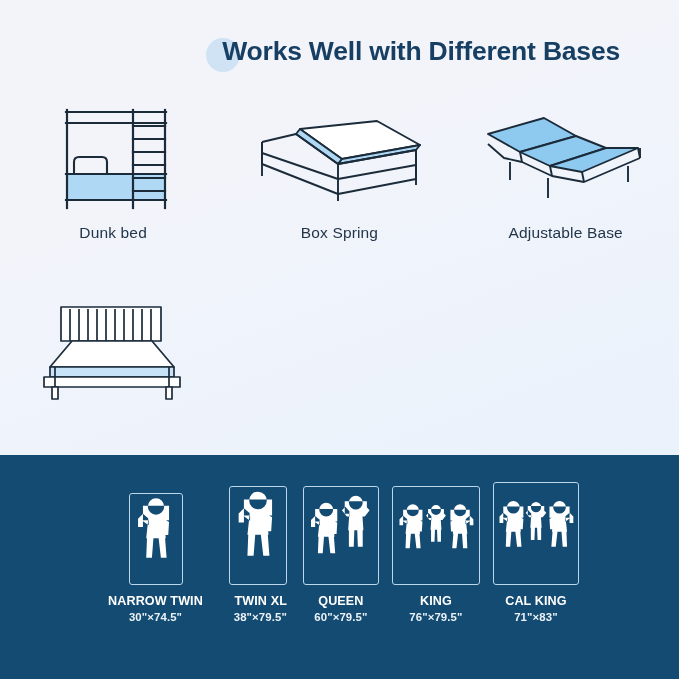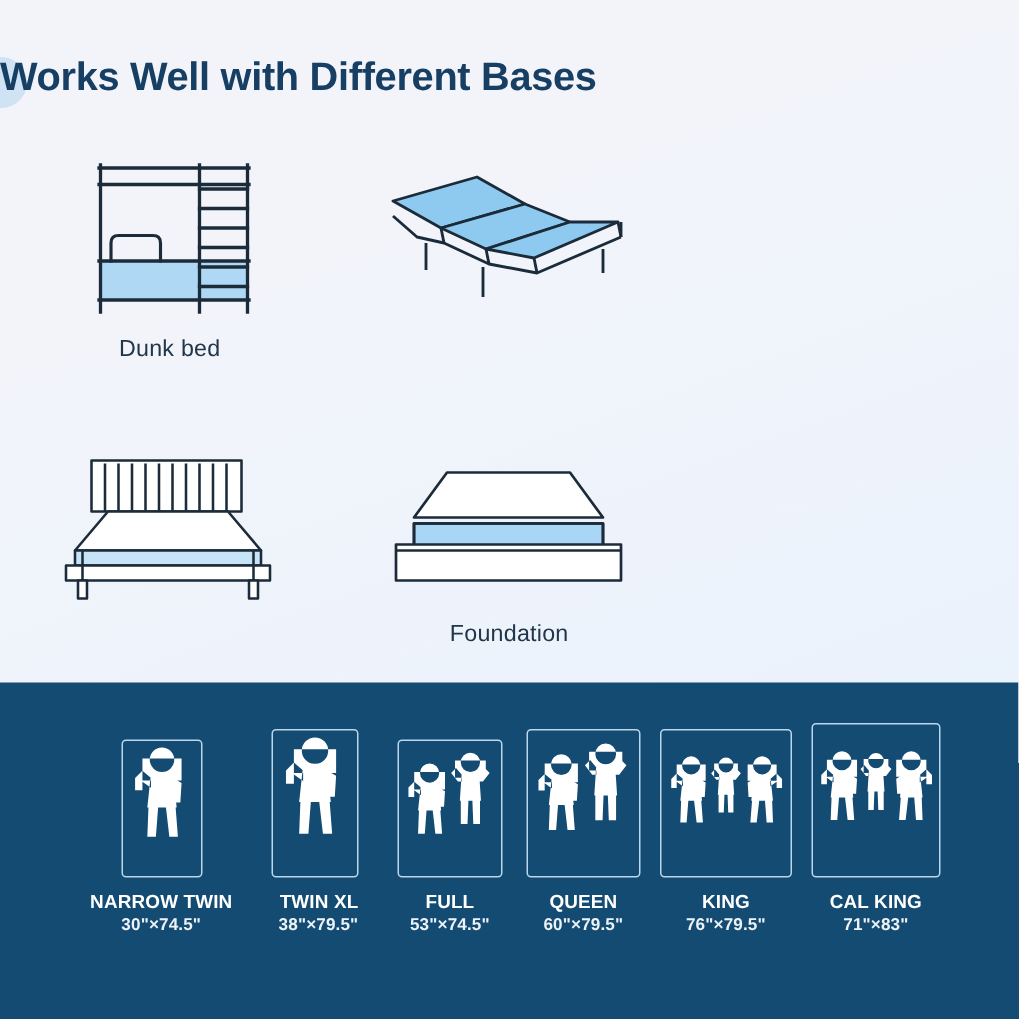--- a/index.html
+++ b/index.html
@@ -12,21 +12,21 @@
   #page { position: relative; width: 679px; height: 679px; }
 
   
   .top-panel {
     position: absolute; left: 0; top: 0; width: 679px; height: 455px;
     background: linear-gradient(160deg, #f3f4fa 0%, #f2f4fa 35%, #eef3fb 70%, #eaf2fc 100%);
   }
 
   .title-wrap {
     position: absolute; left: 0; top: 36px; width: 620px;
-    text-align: left;
+    text-align: right;
   }
   .title-inner { position: relative; display: inline-block; }
   .title-dot {
     position: absolute; left: -16px; top: 2px;
     width: 34px; height: 34px; border-radius: 50%;
     background: #cfe3f5; z-index: 0;
   }
   .title-text {
     position: relative; z-index: 1;
     font-size: 26.5px; font-weight: bold;
@@ -122,20 +122,42 @@
                 <line x1="85" y1="56" x2="117" y2="56"></line>
                 <line x1="85" y1="69" x2="117" y2="69"></line>
                 <line x1="85" y1="82" x2="117" y2="82"></line>
                 <line x1="85" y1="95" x2="117" y2="95"></line>
               </g>
             </svg>
           </div>
           <div class="cap">Dunk bed</div>
         </div>
 
+        <div class="cell">
+          <div class="art">
+            <svg width="175" height="110" viewBox="0 0 175 110">
+              <g stroke="#1b2b3a" stroke-width="1.9" fill="none" stroke-linejoin="round">
+
+                <polygon points="48,28 125,20 168,44 90,58" fill="#ffffff"></polygon>
+
+                <polygon points="44,33 48,28 90,58 86,63" fill="#aed8f4"></polygon>
+                <polygon points="86,63 90,58 168,44 164,49" fill="#aed8f4"></polygon>
+
+                <polyline points="10,41 44,33 86,63 86,100"></polyline>
+                <polyline points="10,41 10,63 86,93"></polyline>
+                <polyline points="86,63 164,49 164,78 86,93"></polyline>
+                <line x1="10" y1="52" x2="86" y2="78"></line>
+                <line x1="86" y1="78" x2="164" y2="64"></line>
+                <line x1="10" y1="41" x2="10" y2="75"></line>
+                <line x1="164" y1="49" x2="164" y2="84"></line>
+              </g>
+            </svg>
+          </div>
+          <div class="cap">Box Spring</div>
+        </div>
 
         <div class="cell">
           <div class="art">
             <svg width="175" height="112" viewBox="0 0 175 112">
               <g stroke="#1b2b3a" stroke-width="1.9" fill="none" stroke-linejoin="round">
 
                 <polygon points="10,34 66,18 98,36 42,52" fill="#8ec9f0"></polygon>
 
                 <polygon points="42,52 98,36 128,48 72,66" fill="#8ec9f0"></polygon>
 
@@ -148,20 +170,21 @@
                 <line x1="72" y1="66" x2="74" y2="76"></line>
                 <line x1="104" y1="72" x2="106" y2="82"></line>
                 <line x1="160" y1="48" x2="162" y2="58"></line>
 
                 <line x1="32" y1="62" x2="32" y2="80"></line>
                 <line x1="70" y1="78" x2="70" y2="98"></line>
                 <line x1="150" y1="66" x2="150" y2="82"></line>
               </g>
             </svg>
           </div>
+          <div class="cap">Adjustable Base</div>
         </div>
       </div>
 
       <div class="row row2" style="margin-top:58px;">
 
 
         <div class="cell">
           <div class="art">
             <svg width="170" height="106" viewBox="0 0 170 106">
               <g stroke="#1b2b3a" stroke-width="1.7" fill="none" stroke-linejoin="round">
@@ -187,38 +210,20 @@
                 <line x1="27" y1="66" x2="27" y2="86"></line>
                 <line x1="141" y1="66" x2="141" y2="86"></line>
 
                 <rect x="24" y="86" width="6" height="12" fill="#ffffff"></rect>
                 <rect x="138" y="86" width="6" height="12" fill="#ffffff"></rect>
               </g>
             </svg>
           </div>
         </div>
 
-        <div class="cell">
-          <div class="art">
-            <svg width="170" height="106" viewBox="0 0 170 106">
-              <g stroke="#1b2b3a" stroke-width="1.8" fill="none" stroke-linejoin="round">
-
-                <polygon points="44,14 126,14 148,44 22,44" fill="#ffffff"></polygon>
-                <line x1="22" y1="48" x2="148" y2="48"></line>
-
-                <rect x="22" y="48" width="126" height="20" fill="#a8d6f4"></rect>
-                <rect x="22" y="48" width="126" height="20"></rect>
-
-                <polygon points="10,62 160,62 160,86 10,86" fill="#ffffff"></polygon>
-                <line x1="10" y1="66" x2="160" y2="66"></line>
-              </g>
-            </svg>
-          </div>
-          <div class="cap">Foundation</div>
-        </div>
       </div>
 
     </div>
   </div>
 
   <div class="bottom-panel">
     <div class="sizes" id="sizes-row">
         <div class="size-item" style="margin-left: 8px;">
           <div class="size-box" style="width: 54px; height: 92px;">
             <svg width="54" height="92" viewBox="0 0 54 92">
@@ -234,34 +239,20 @@
           <div class="size-box" style="width: 58px; height: 99px;">
             <svg width="58" height="99" viewBox="0 0 58 99">
               <g transform="translate(29,39.6) scale(0.9111959999999999,0.9111959999999999)">
                 <path fill="#ffffff" d="M -16,-30 L 16,-30 L 16,-12 L -16,-12 Z M 0,-29 m -10,0 a 10,10 0 1,0 20,0 a 10,10 0 1,0 -20,0 M -9,-18 L 9,-18 L 12,10 L -12,10 Z M -11,8 L -3,8 L -5,34 L -12,34 Z M 3,8 L 11,8 L 13,34 L 6,34 Z M -9,-14 L -16,-20 L -22,-14 L -22,-4 L -16,-4 L -16,-11 L -9,-6 Z M 9,-14 L 16,-10 L 15,6 L 9,6 Z"></path>
               </g>
             </svg>
           </div>
           <div class="size-name">TWIN XL</div>
           <div class="size-dim">38"×79.5"</div>
         </div>
-        <div class="size-item" style="margin-left: 13px;">
-          <div class="size-box" style="width: 70px; height: 92px;">
-            <svg width="70" height="92" viewBox="0 0 70 92">
-              <g transform="translate(21,40.800000000000004) scale(0.660192,0.660192)">
-                <path fill="#ffffff" d="M -16,-30 L 16,-30 L 16,-12 L -16,-12 Z M 0,-29 m -10,0 a 10,10 0 1,0 20,0 a 10,10 0 1,0 -20,0 M -9,-18 L 9,-18 L 12,10 L -12,10 Z M -11,8 L -3,8 L -5,34 L -12,34 Z M 3,8 L 11,8 L 13,34 L 6,34 Z M -9,-14 L -16,-20 L -22,-14 L -22,-4 L -16,-4 L -16,-11 L -9,-6 Z M 9,-14 L 16,-10 L 15,6 L 9,6 Z"></path>
-              </g>
-              <g transform="translate(49,32.800000000000004) scale(0.660192)">
-                <path fill="#ffffff" d="M -16,-30 L 16,-30 L 16,-12 L -16,-12 Z M 0,-28 m -10,0 a 10,10 0 1,0 20,0 a 10,10 0 1,0 -20,0 M -9,-18 L 9,-18 L 11,12 L -11,12 Z M -10,10 L -2,10 L -3,36 L -10,36 Z M 2,10 L 10,10 L 10,36 L 3,36 Z M -9,-15 L -15,-22 L -20,-17 L -13,-8 L -9,-8 Z M 9,-15 L 15,-22 L 20,-17 L 13,-8 L 9,-8 Z"></path>
-              </g>
-            </svg>
-          </div>
-          <div class="size-name">FULL</div>
-          <div class="size-dim">53"×74.5"</div>
-        </div>
         <div class="size-item" style="margin-left: 3px;">
           <div class="size-box" style="width: 76px; height: 99px;">
             <svg width="76" height="99" viewBox="0 0 76 99">
               <g transform="translate(22.8,43.6) scale(0.710424,0.710424)">
                 <path fill="#ffffff" d="M -16,-30 L 16,-30 L 16,-12 L -16,-12 Z M 0,-29 m -10,0 a 10,10 0 1,0 20,0 a 10,10 0 1,0 -20,0 M -9,-18 L 9,-18 L 12,10 L -12,10 Z M -11,8 L -3,8 L -5,34 L -12,34 Z M 3,8 L 11,8 L 13,34 L 6,34 Z M -9,-14 L -16,-20 L -22,-14 L -22,-4 L -16,-4 L -16,-11 L -9,-6 Z M 9,-14 L 16,-10 L 15,6 L 9,6 Z"></path>
               </g>
               <g transform="translate(53.199999999999996,35.6) scale(0.710424)">
                 <path fill="#ffffff" d="M -16,-30 L 16,-30 L 16,-12 L -16,-12 Z M 0,-28 m -10,0 a 10,10 0 1,0 20,0 a 10,10 0 1,0 -20,0 M -9,-18 L 9,-18 L 11,12 L -11,12 Z M -10,10 L -2,10 L -3,36 L -10,36 Z M 2,10 L 10,10 L 10,36 L 3,36 Z M -9,-15 L -15,-22 L -20,-17 L -13,-8 L -9,-8 Z M 9,-15 L 15,-22 L 20,-17 L 13,-8 L 9,-8 Z"></path>
               </g>
             </svg>

